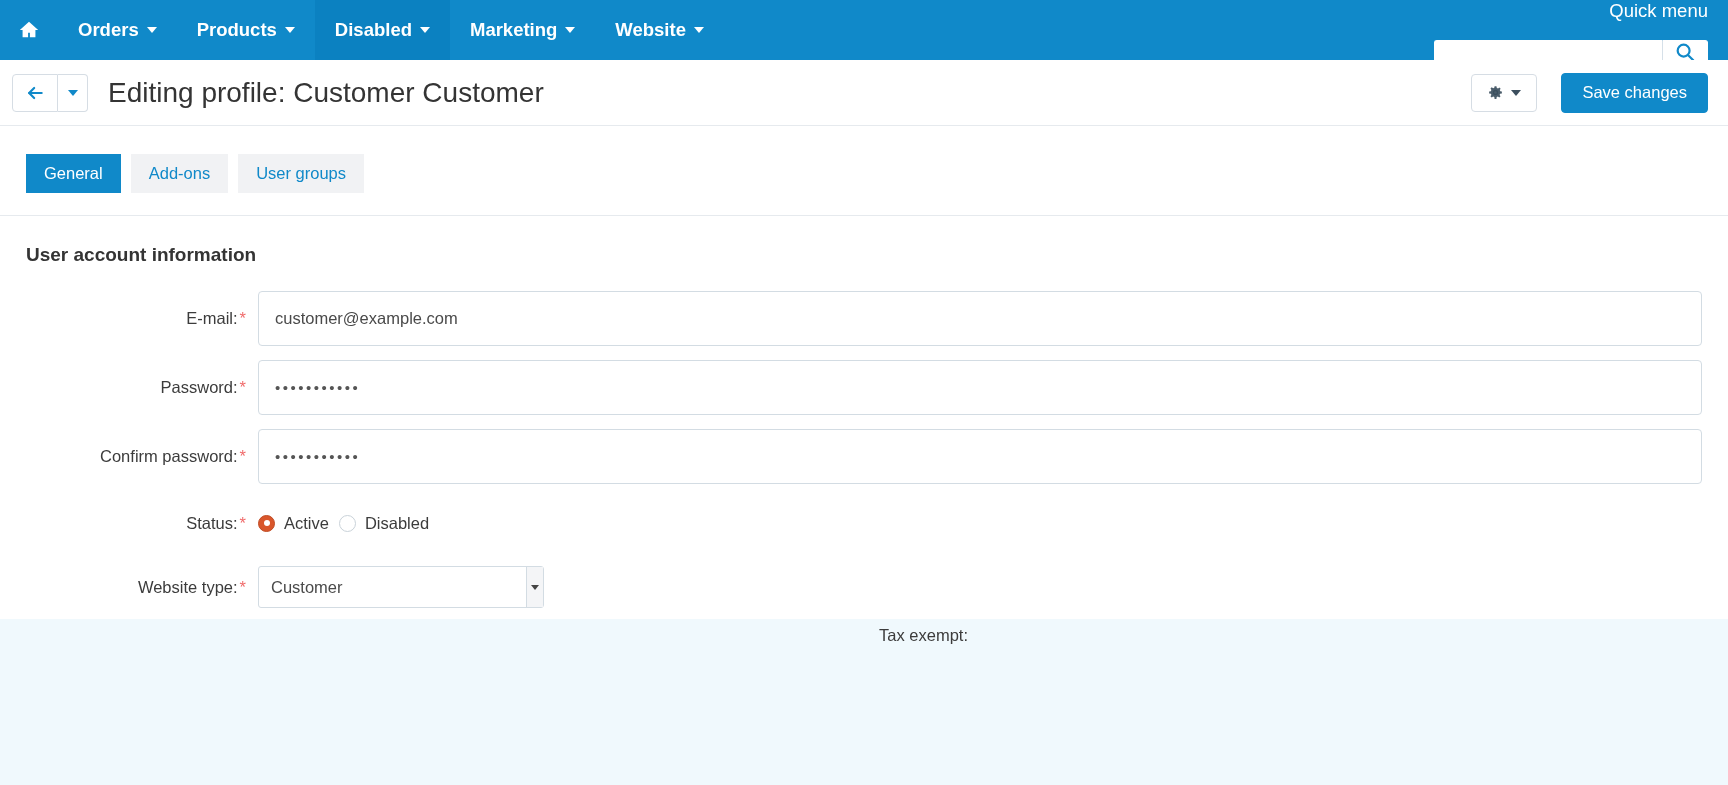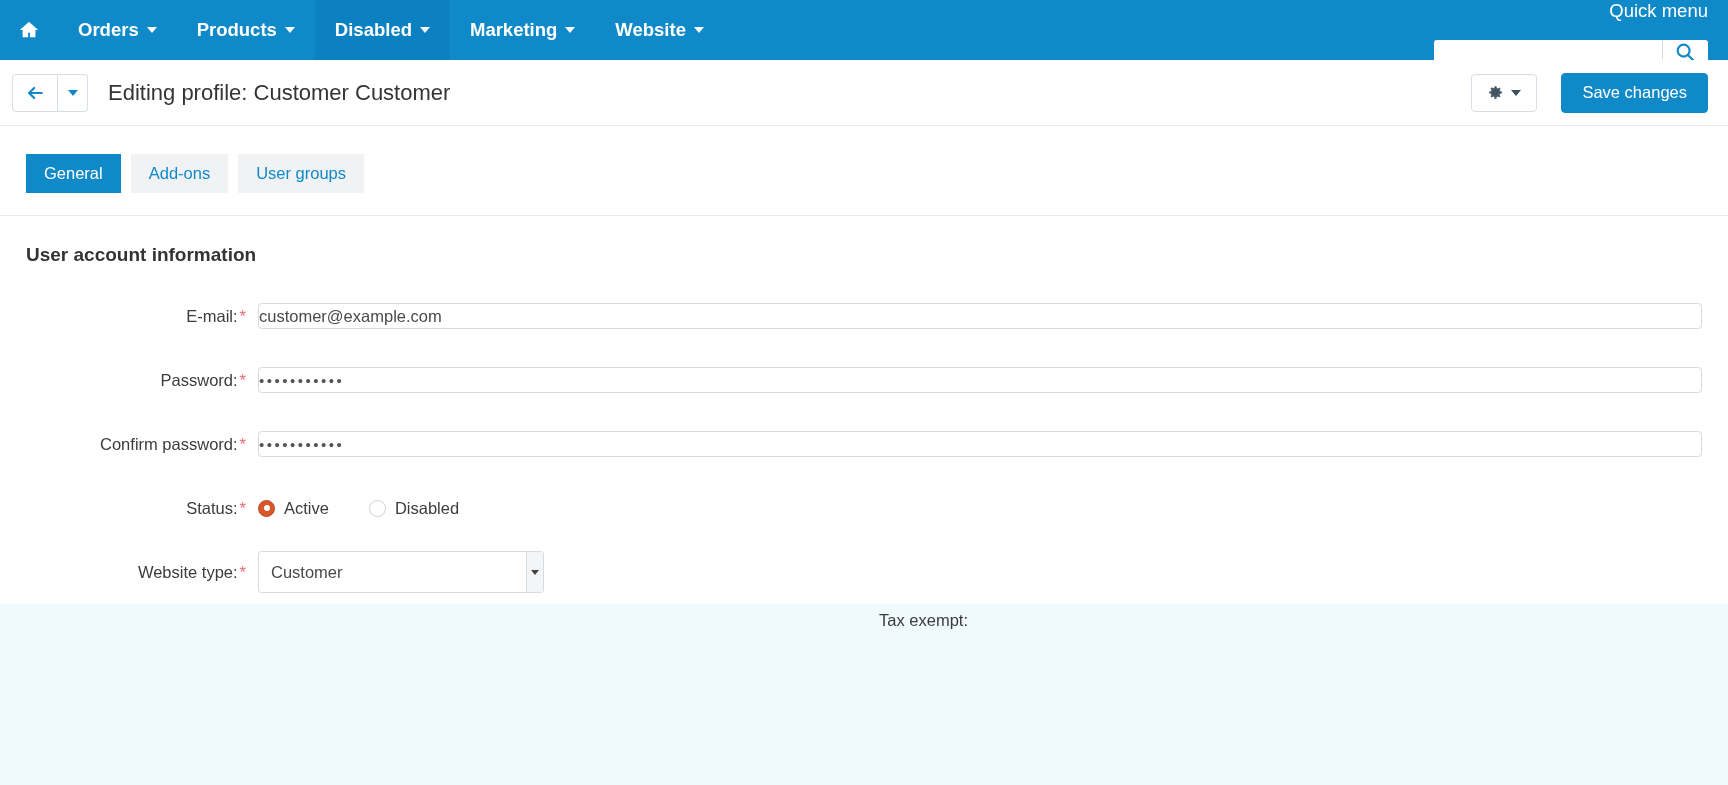--- a/index.html
+++ b/index.html
@@ -98,21 +98,21 @@
     height: 38px;
     display: flex; align-items: center; justify-content: center;
     cursor: pointer;
     font-size: 16px;
     padding: 0 12px;
   }
   .btn-back { width: 46px; border-radius: 4px 0 0 4px; font-size: 20px; }
   .btn-back-caret { width: 30px; border-left: none; border-radius: 0 4px 4px 0; }
   .page-title {
     margin-left: 20px;
-    font-size: 22px;
+    font-size: 28px;
     color: #343434;
     font-weight: normal;
     white-space: nowrap;
   }
   .header-right {
     margin-left: auto;
     display: flex; align-items: center; gap: 24px;
   }
   .btn-gear {
     width: 66px; border-radius: 4px;
@@ -177,24 +177,24 @@
     padding-right: 12px;
     font-size: 16.5px;
     color: #3c3c3c;
     white-space: nowrap;
     flex: 0 0 232px;
   }
   .req { color: #f06a6a; margin-left: 2px; }
   .form-control-wrap { flex: 1 1 auto; display: flex; align-items: center; }
   .input {
     width: 100%;
-    height: 26px;
+    height: 55px;
     border: 1px solid #d3dce3;
     border-radius: 4px;
-    padding: 0 0;
+    padding: 0 16px;
     font-size: 16.5px;
     color: #4a4a4a;
     font-family: "Liberation Sans", sans-serif;
     outline: none;
     background: #ffffff;
   }
   .input.pw { letter-spacing: 2.5px; font-size: 15px; color: #555; }
   .select {
     width: 286px;
     height: 42px;
@@ -220,21 +220,21 @@
     pointer-events: none;
   }
   .select-arrow i {
     width: 0; height: 0;
     border-left: 4px solid transparent;
     border-right: 4px solid transparent;
     border-top: 5px solid #444;
   }
 
   
-  .radio-group { display: flex; align-items: flex-start; gap: 40px; }
+  .radio-group { display: flex; align-items: flex-start; gap: 10px; }
   .radio-opt { display: flex; align-items: center; gap: 9px; cursor: pointer; }
   .radio {
     width: 17px; height: 17px;
     border-radius: 50%;
     border: 1px solid #c9d2d9;
     background: #ffffff;
     display: inline-block;
     position: relative;
     flex: 0 0 17px;
   }

